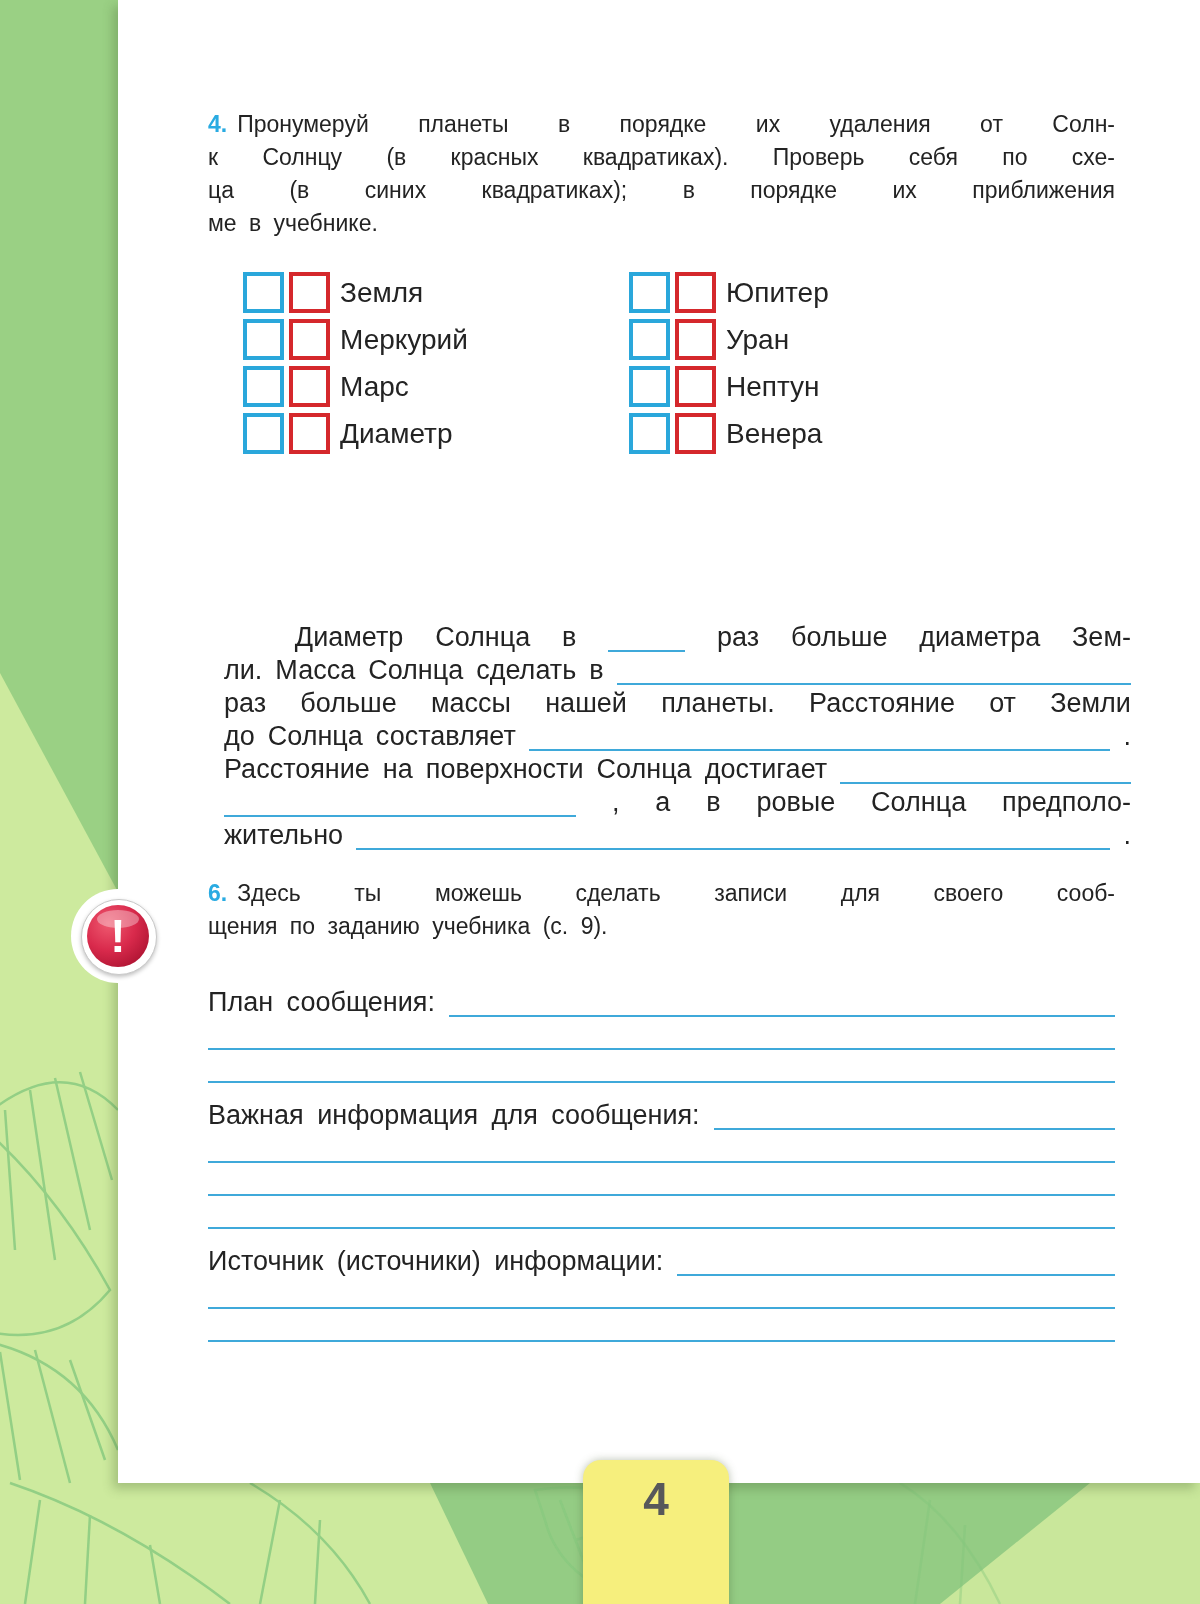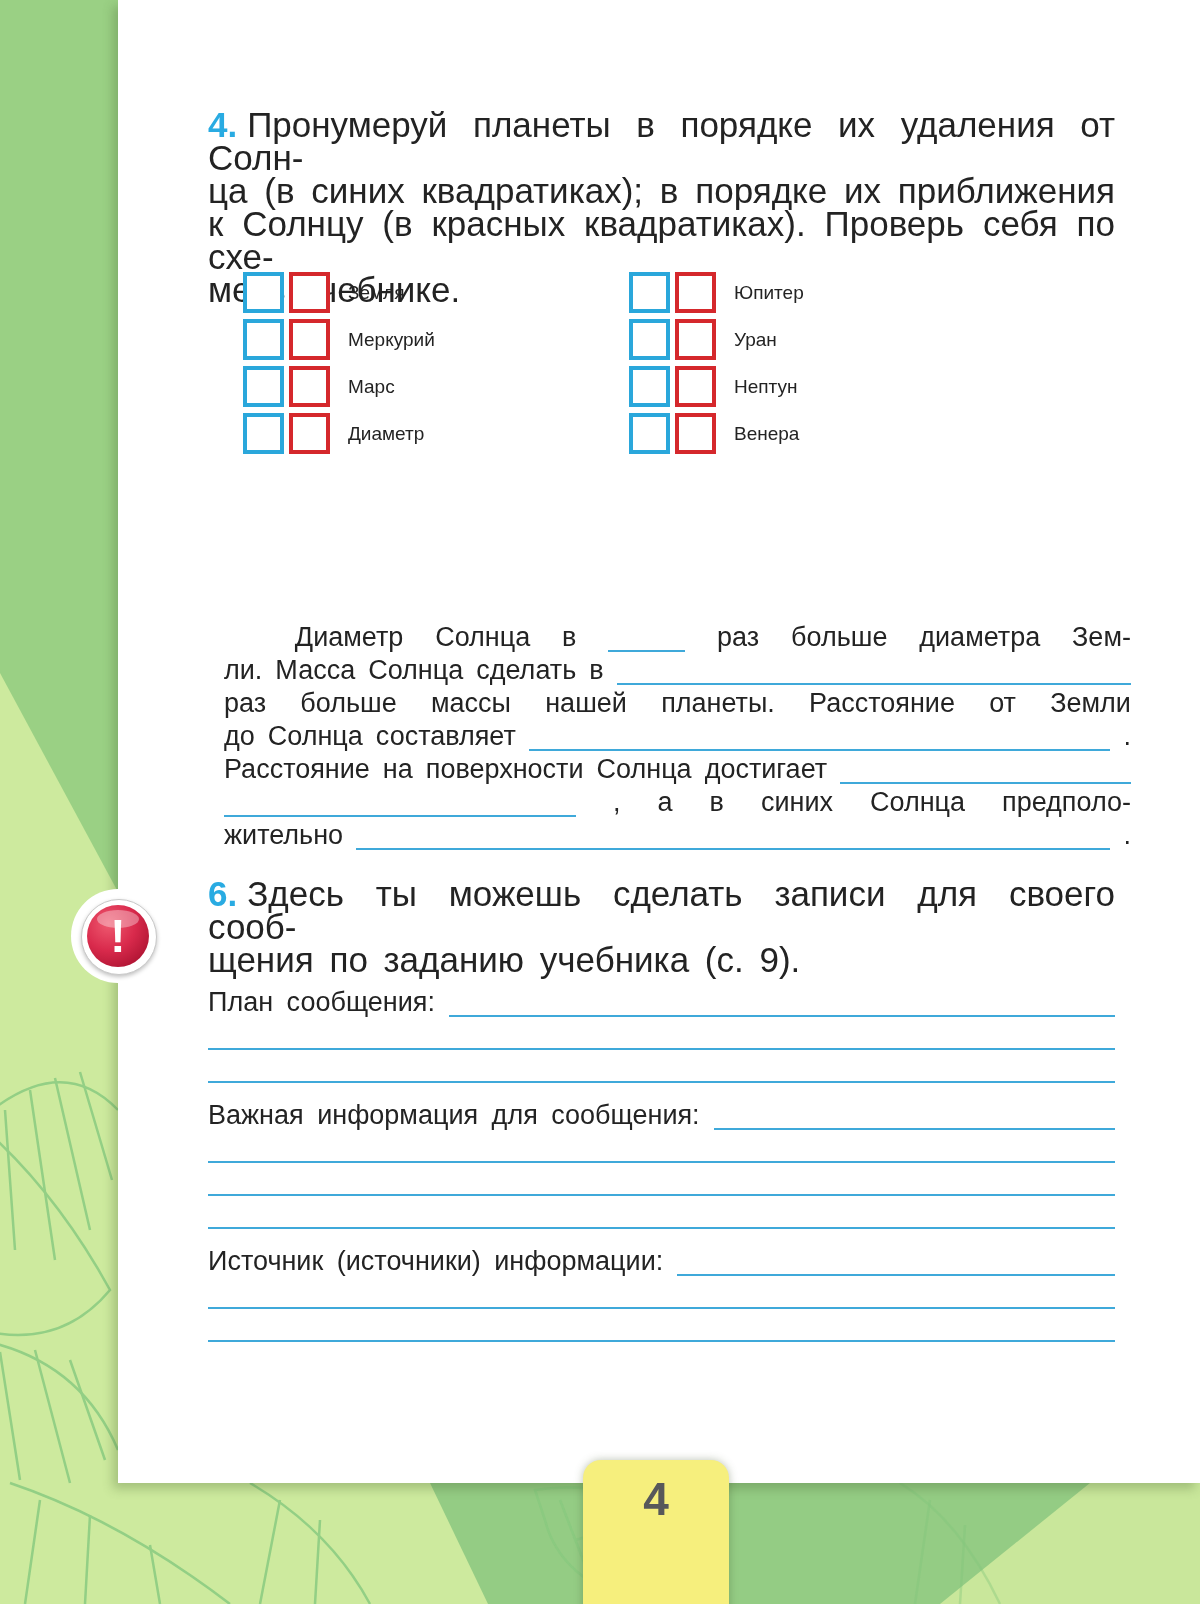--- a/index.html
+++ b/index.html
@@ -41,34 +41,34 @@
     position:absolute;left:87px;top:905px;width:62px;height:62px;border-radius:50%;
     background:radial-gradient(circle at 35% 30%, #ef5a70 0%, #d92a4c 45%, #b11534 80%, #990c2a 100%);
     display:flex;align-items:center;justify-content:center;
   }
   .warn-red::after{
     content:"";position:absolute;left:10px;top:5px;width:42px;height:18px;border-radius:50%;
     background:rgba(255,255,255,.35);
   }
   .warn-red span{color:#ffffff;font-weight:bold;font-size:46px;line-height:1;position:relative;z-index:2;}
   
-  .para{position:absolute;left:208px;width:907px;font-size:35px;line-height:33px;word-spacing:6px;}
+  .para{position:absolute;left:208px;width:907px;font-size:23px;line-height:33px;word-spacing:6px;}
   .tline{text-align:justify;text-align-last:justify;}
   .tline.last{text-align-last:left;}
   .num{color:#29abe2;font-weight:bold;padding-right:10px;}
   
   .planets{position:absolute;left:243px;top:272px;width:880px;}
   .pcol{position:absolute;top:0;}
   .pcol.left{left:0;}
   .pcol.right{left:386px;}
   .prow{display:flex;align-items:center;margin-bottom:6px;height:41px;}
   .sq{width:41px;height:41px;box-sizing:border-box;background:#fff;}
   .sq.blue{border:4px solid #2aa7db;margin-right:5px;}
   .sq.red{border:4px solid #d5282c;}
-  .plabel{margin-left:18px;font-size:19px;white-space:nowrap;}
+  .plabel{margin-left:10px;font-size:28px;white-space:nowrap;}
   
   .fillpara{position:absolute;left:224px;top:620px;width:907px;font-size:27px;}
   .frow{display:flex;justify-content:space-between;align-items:flex-end;height:33px;column-gap:13px;}
   .frow span{line-height:31px;white-space:nowrap;}
   .blank{border-bottom:2.5px solid #3fa9da;height:8px;margin-bottom:1px;}
   .blank.grow{flex:1 1 auto;}
   .indent{flex:0 0 auto;}
   
   .sections{position:absolute;left:208px;top:985px;width:907px;font-size:27px;}
   .wsection{margin-top:14px;}
@@ -121,22 +121,22 @@
   <div class="page"></div>
 
   <div class="bulge"></div>
   <div class="warn-ring"></div>
   <div class="warn-red">
     <span>!</span>
   </div>
 
   <div class="para" style="top:108px" id="task4-text">
       <div class="tline"><span class="num">4.</span>Пронумеруй планеты в порядке их удаления от Солн-</div>
+      <div class="tline">к Солнцу (в красных квадратиках). Проверь себя по схе-</div>
       <div class="tline">ца (в синих квадратиках); в порядке их приближения</div>
-      <div class="tline">к Солнцу (в красных квадратиках). Проверь себя по схе-</div>
       <div class="tline last">ме в учебнике.</div>
     </div>
 
   <div class="planets" id="planets">
       <div class="pcol left">
         <div class="prow">
           <div class="sq blue"></div>
           <div class="sq red"></div>
           <span class="plabel">Земля</span>
         </div>
@@ -224,21 +224,21 @@
         <span>поверхности</span>
         <span>Солнца</span>
         <span>достигает</span>
         <div class="blank grow"></div>
       </div>
       <div class="frow">
         <div class="blank" style="width: 352px;"></div>
         <span>,</span>
         <span>а</span>
         <span>в</span>
-        <span>синих</span>
+        <span>ровые</span>
         <span>Солнца</span>
         <span>предполо-</span>
       </div>
       <div class="frow">
         <span>жительно</span>
         <div class="blank grow"></div>
         <span>.</span>
       </div>
     </div>
 

